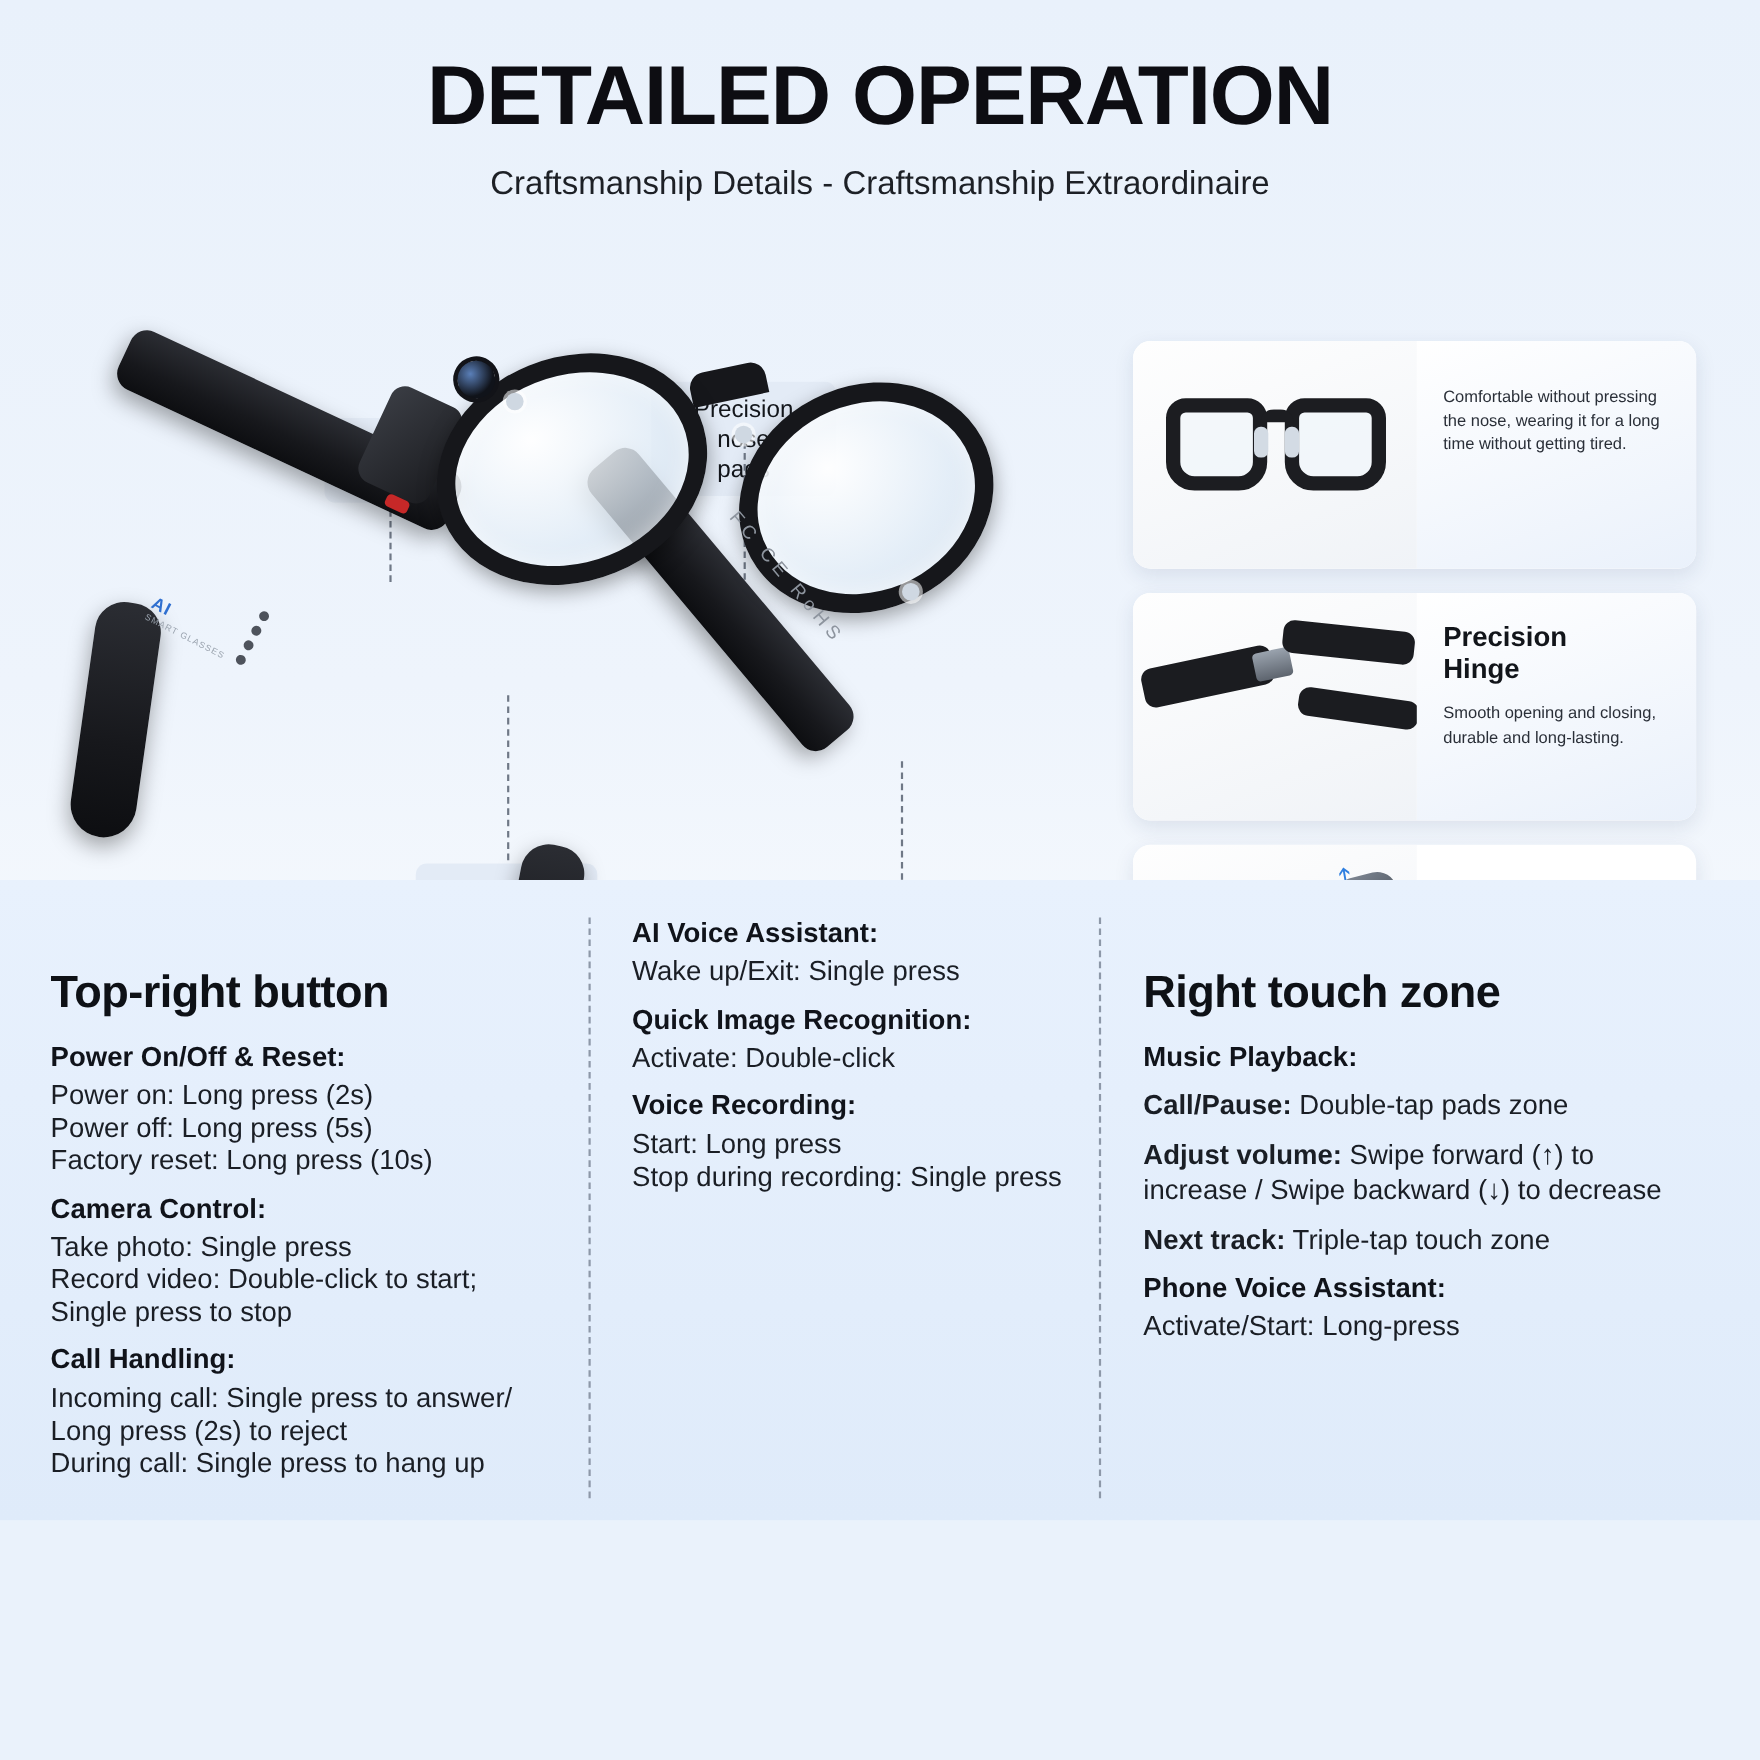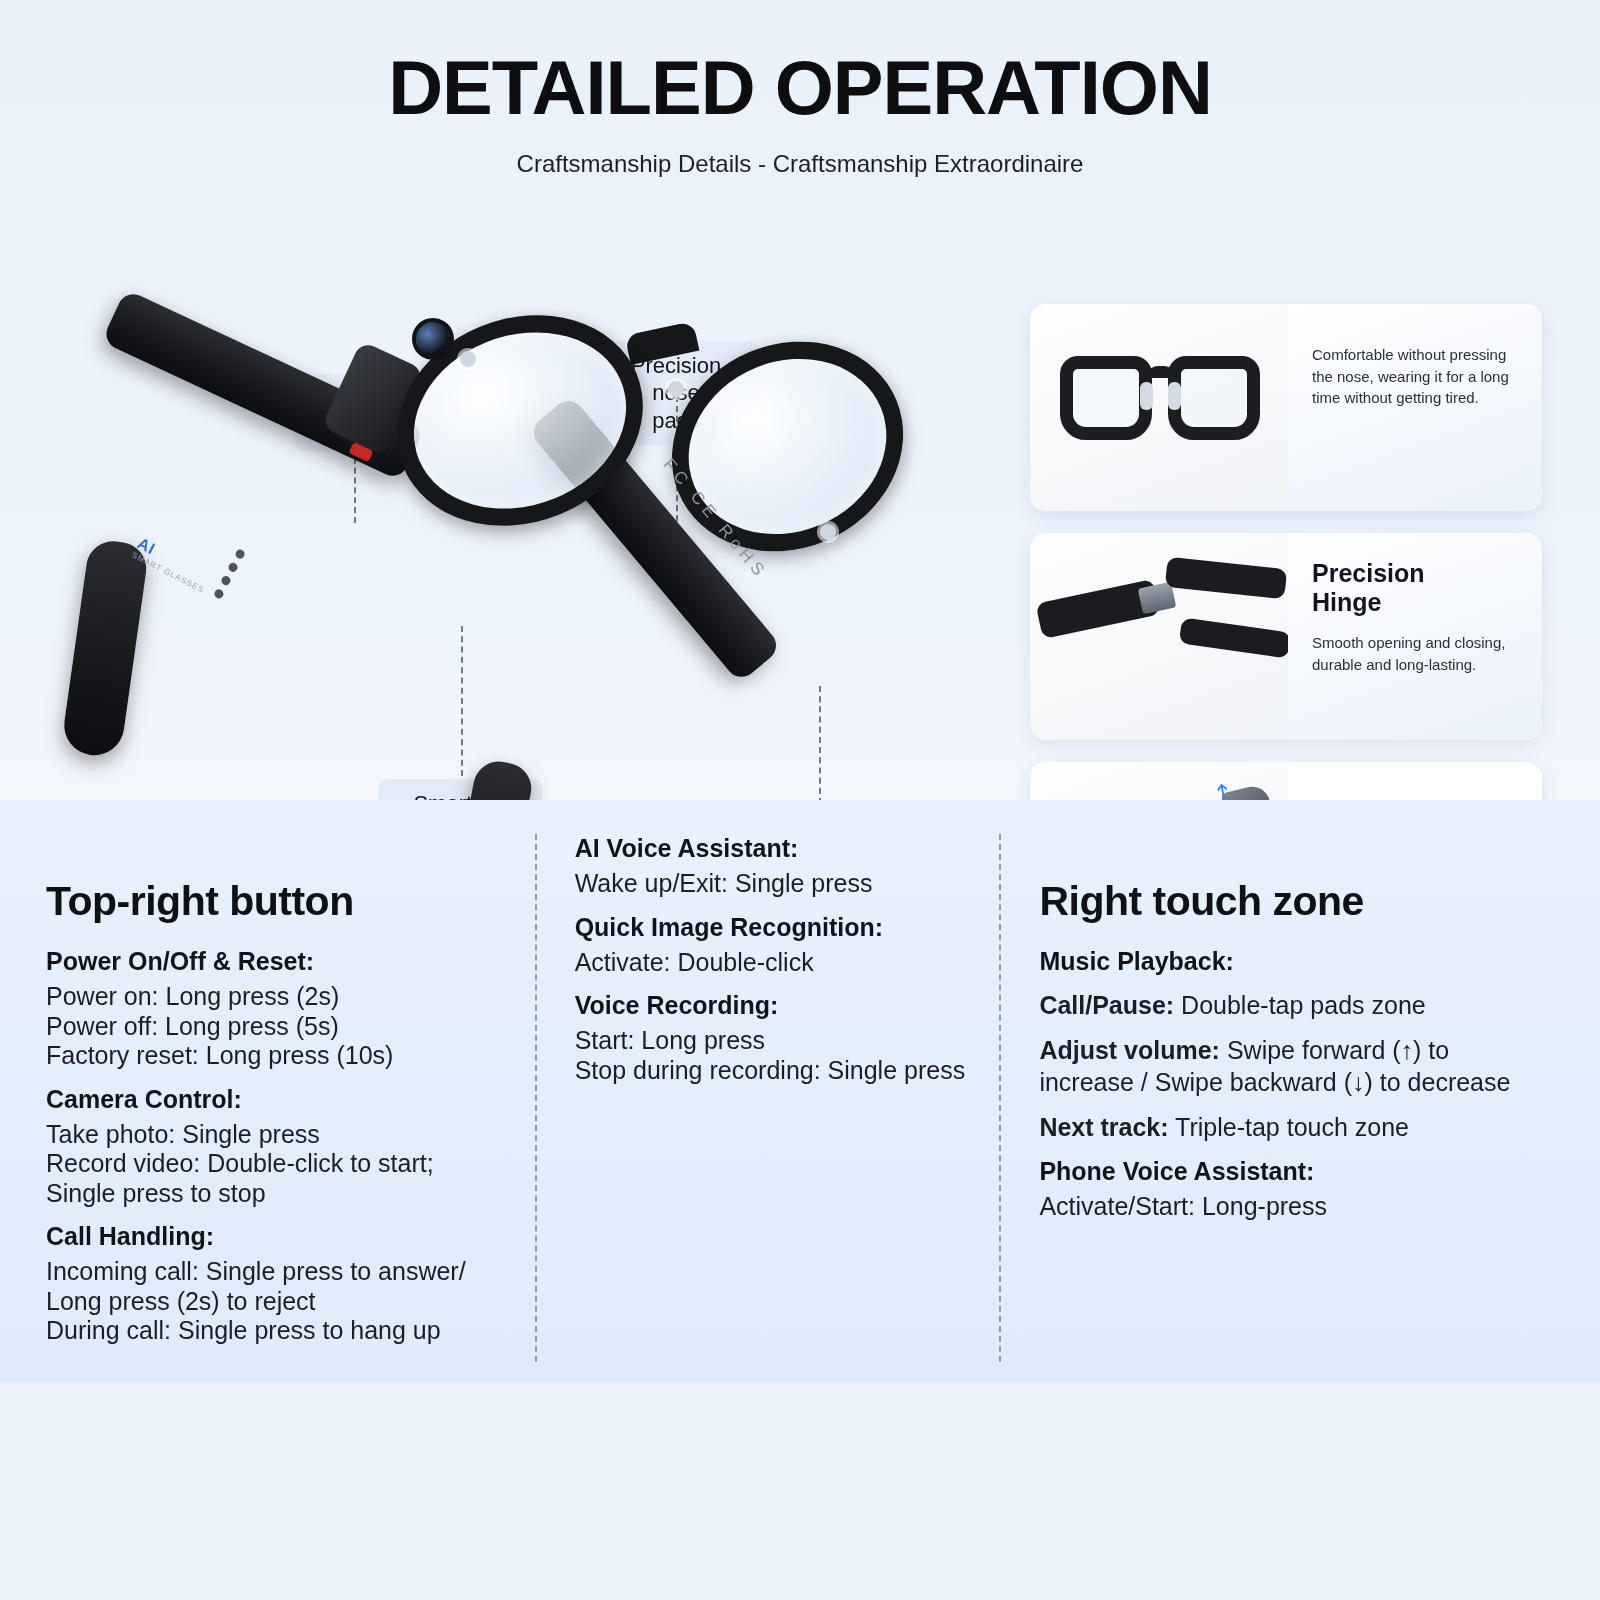--- a/index.html
+++ b/index.html
@@ -19,21 +19,21 @@
   .header { padding-top: 48px; text-align: center; }
   .title {
     font-size: 76px;
     font-weight: bold;
     letter-spacing: -1px;
     color: #0d0d12;
     line-height: 1.05;
   }
   .subtitle {
     margin-top: 22px;
-    font-size: 24px;
+    font-size: 30px;
     color: #1d2026;
     font-weight: 400;
   }
 
   
   .hero {
     position: relative;
     width: 1600px;
     height: 760px;
     margin-top: 18px;

